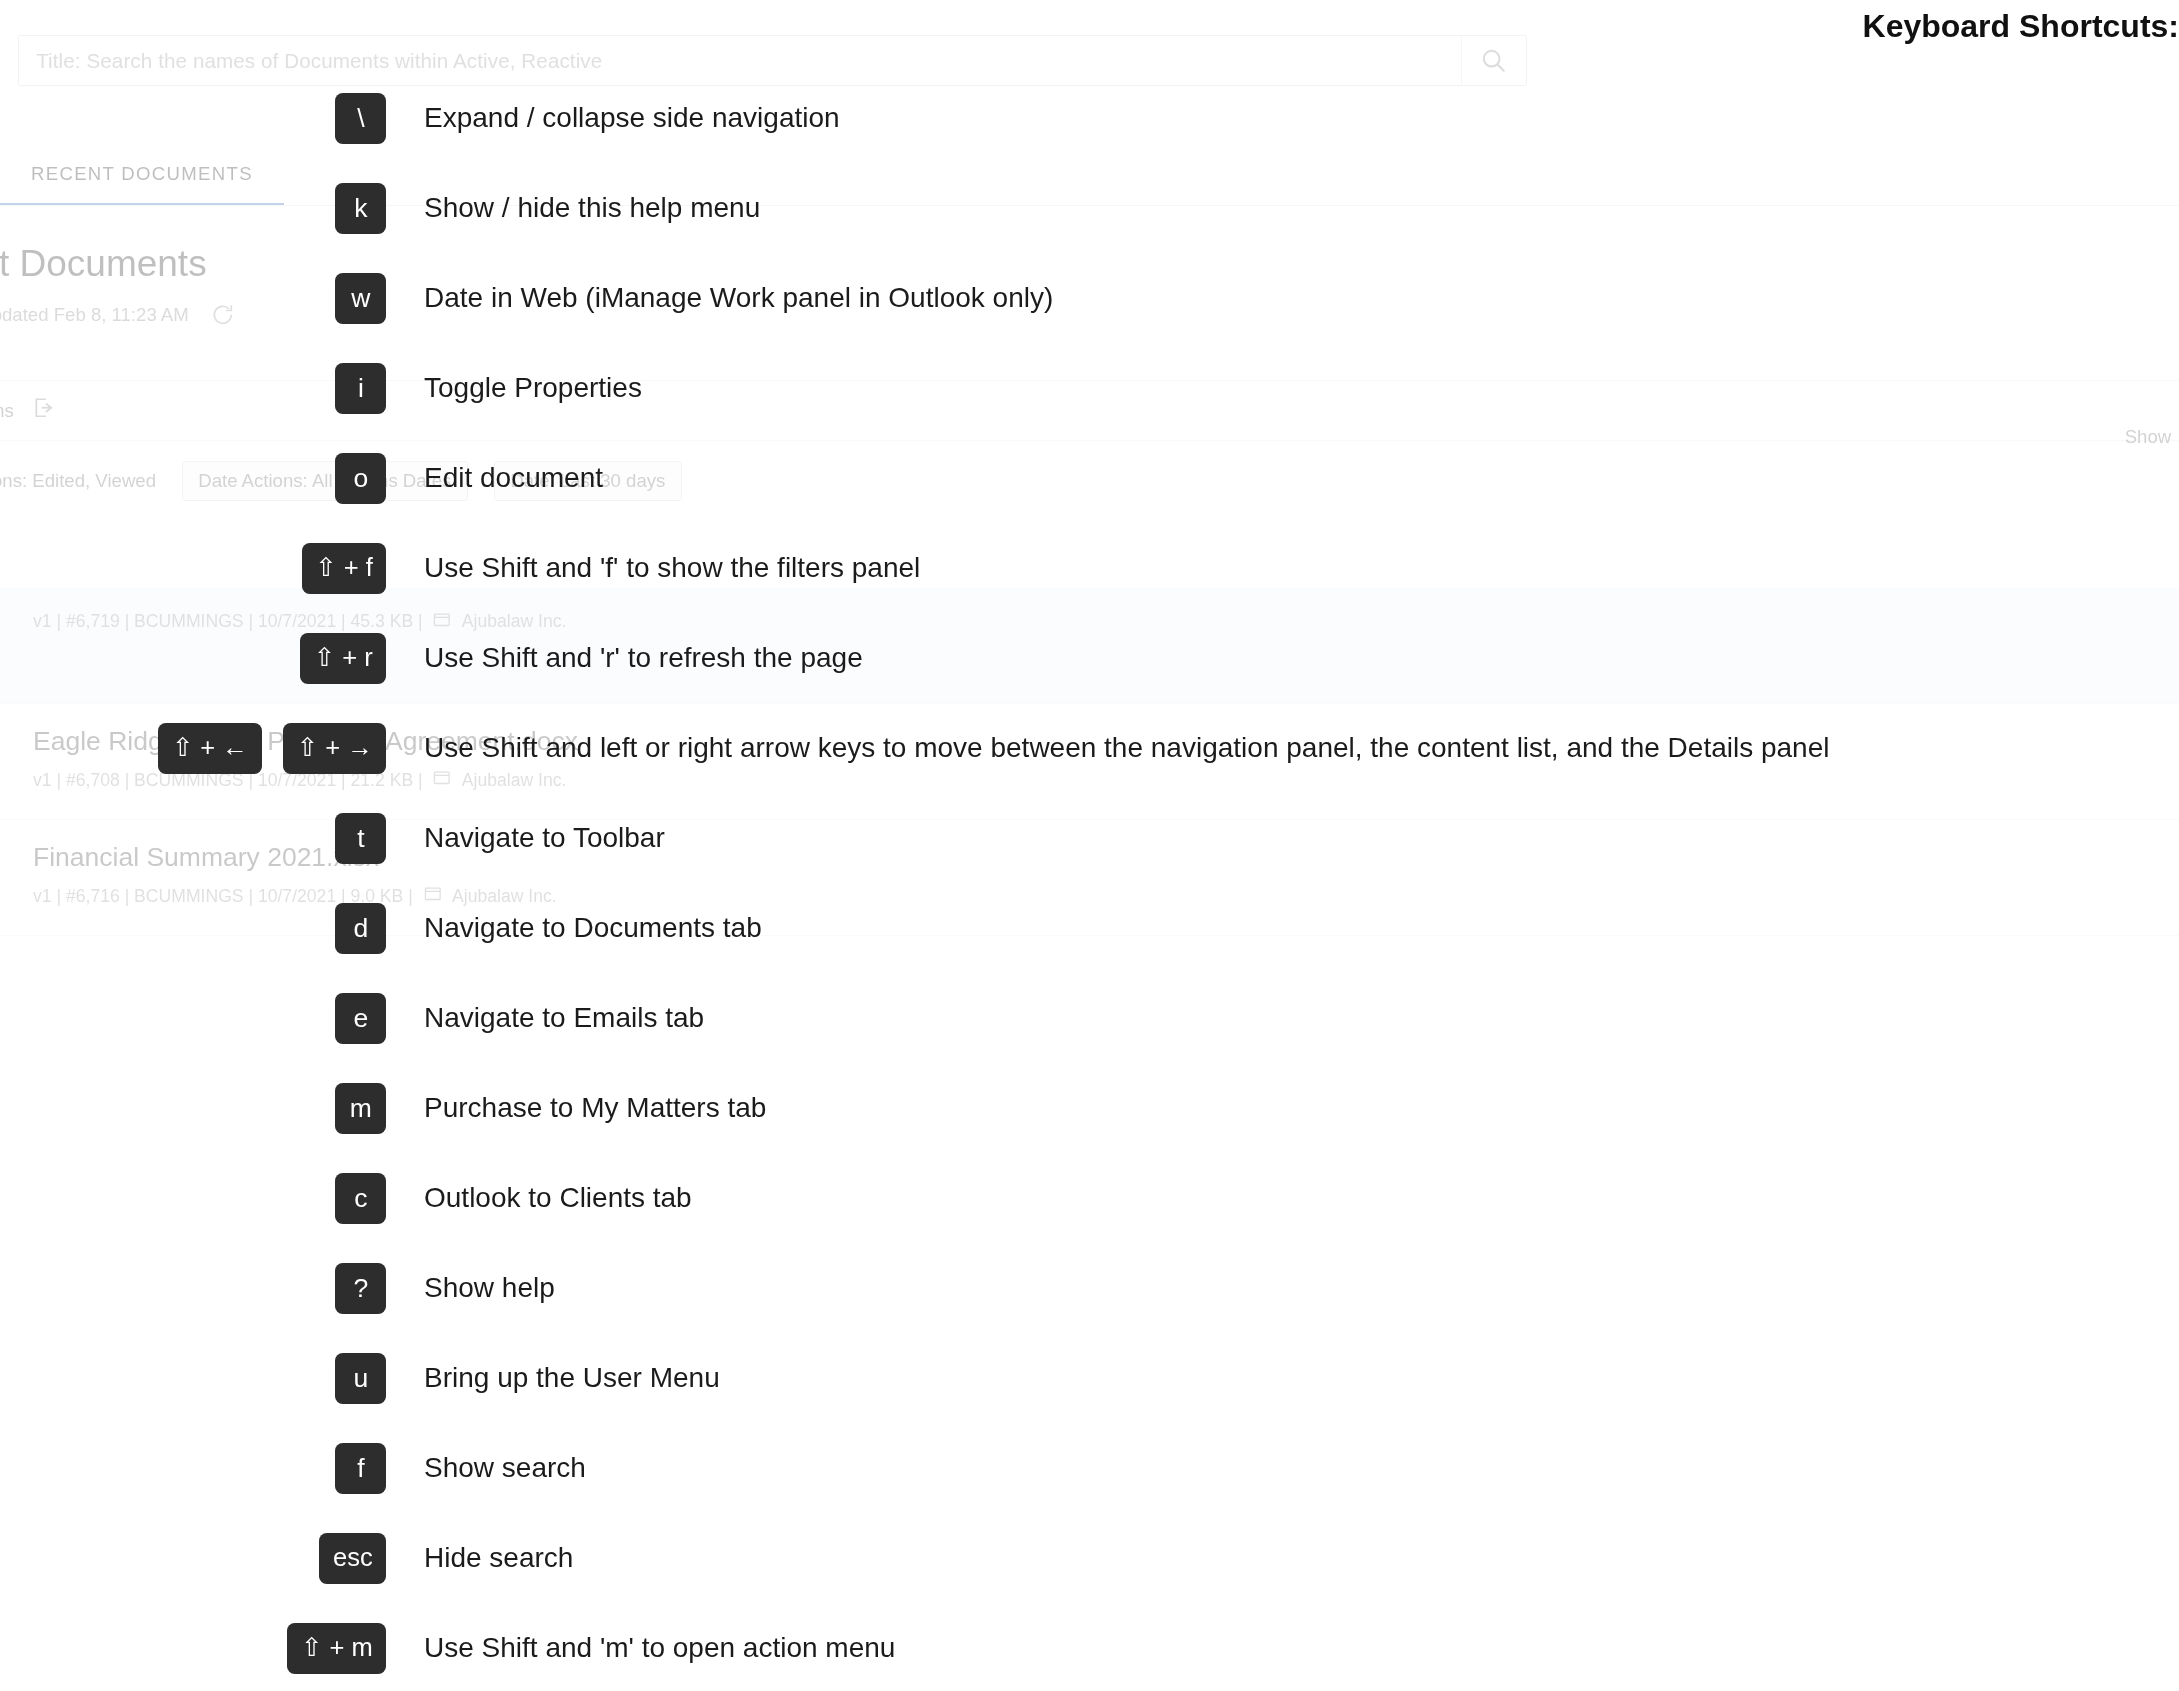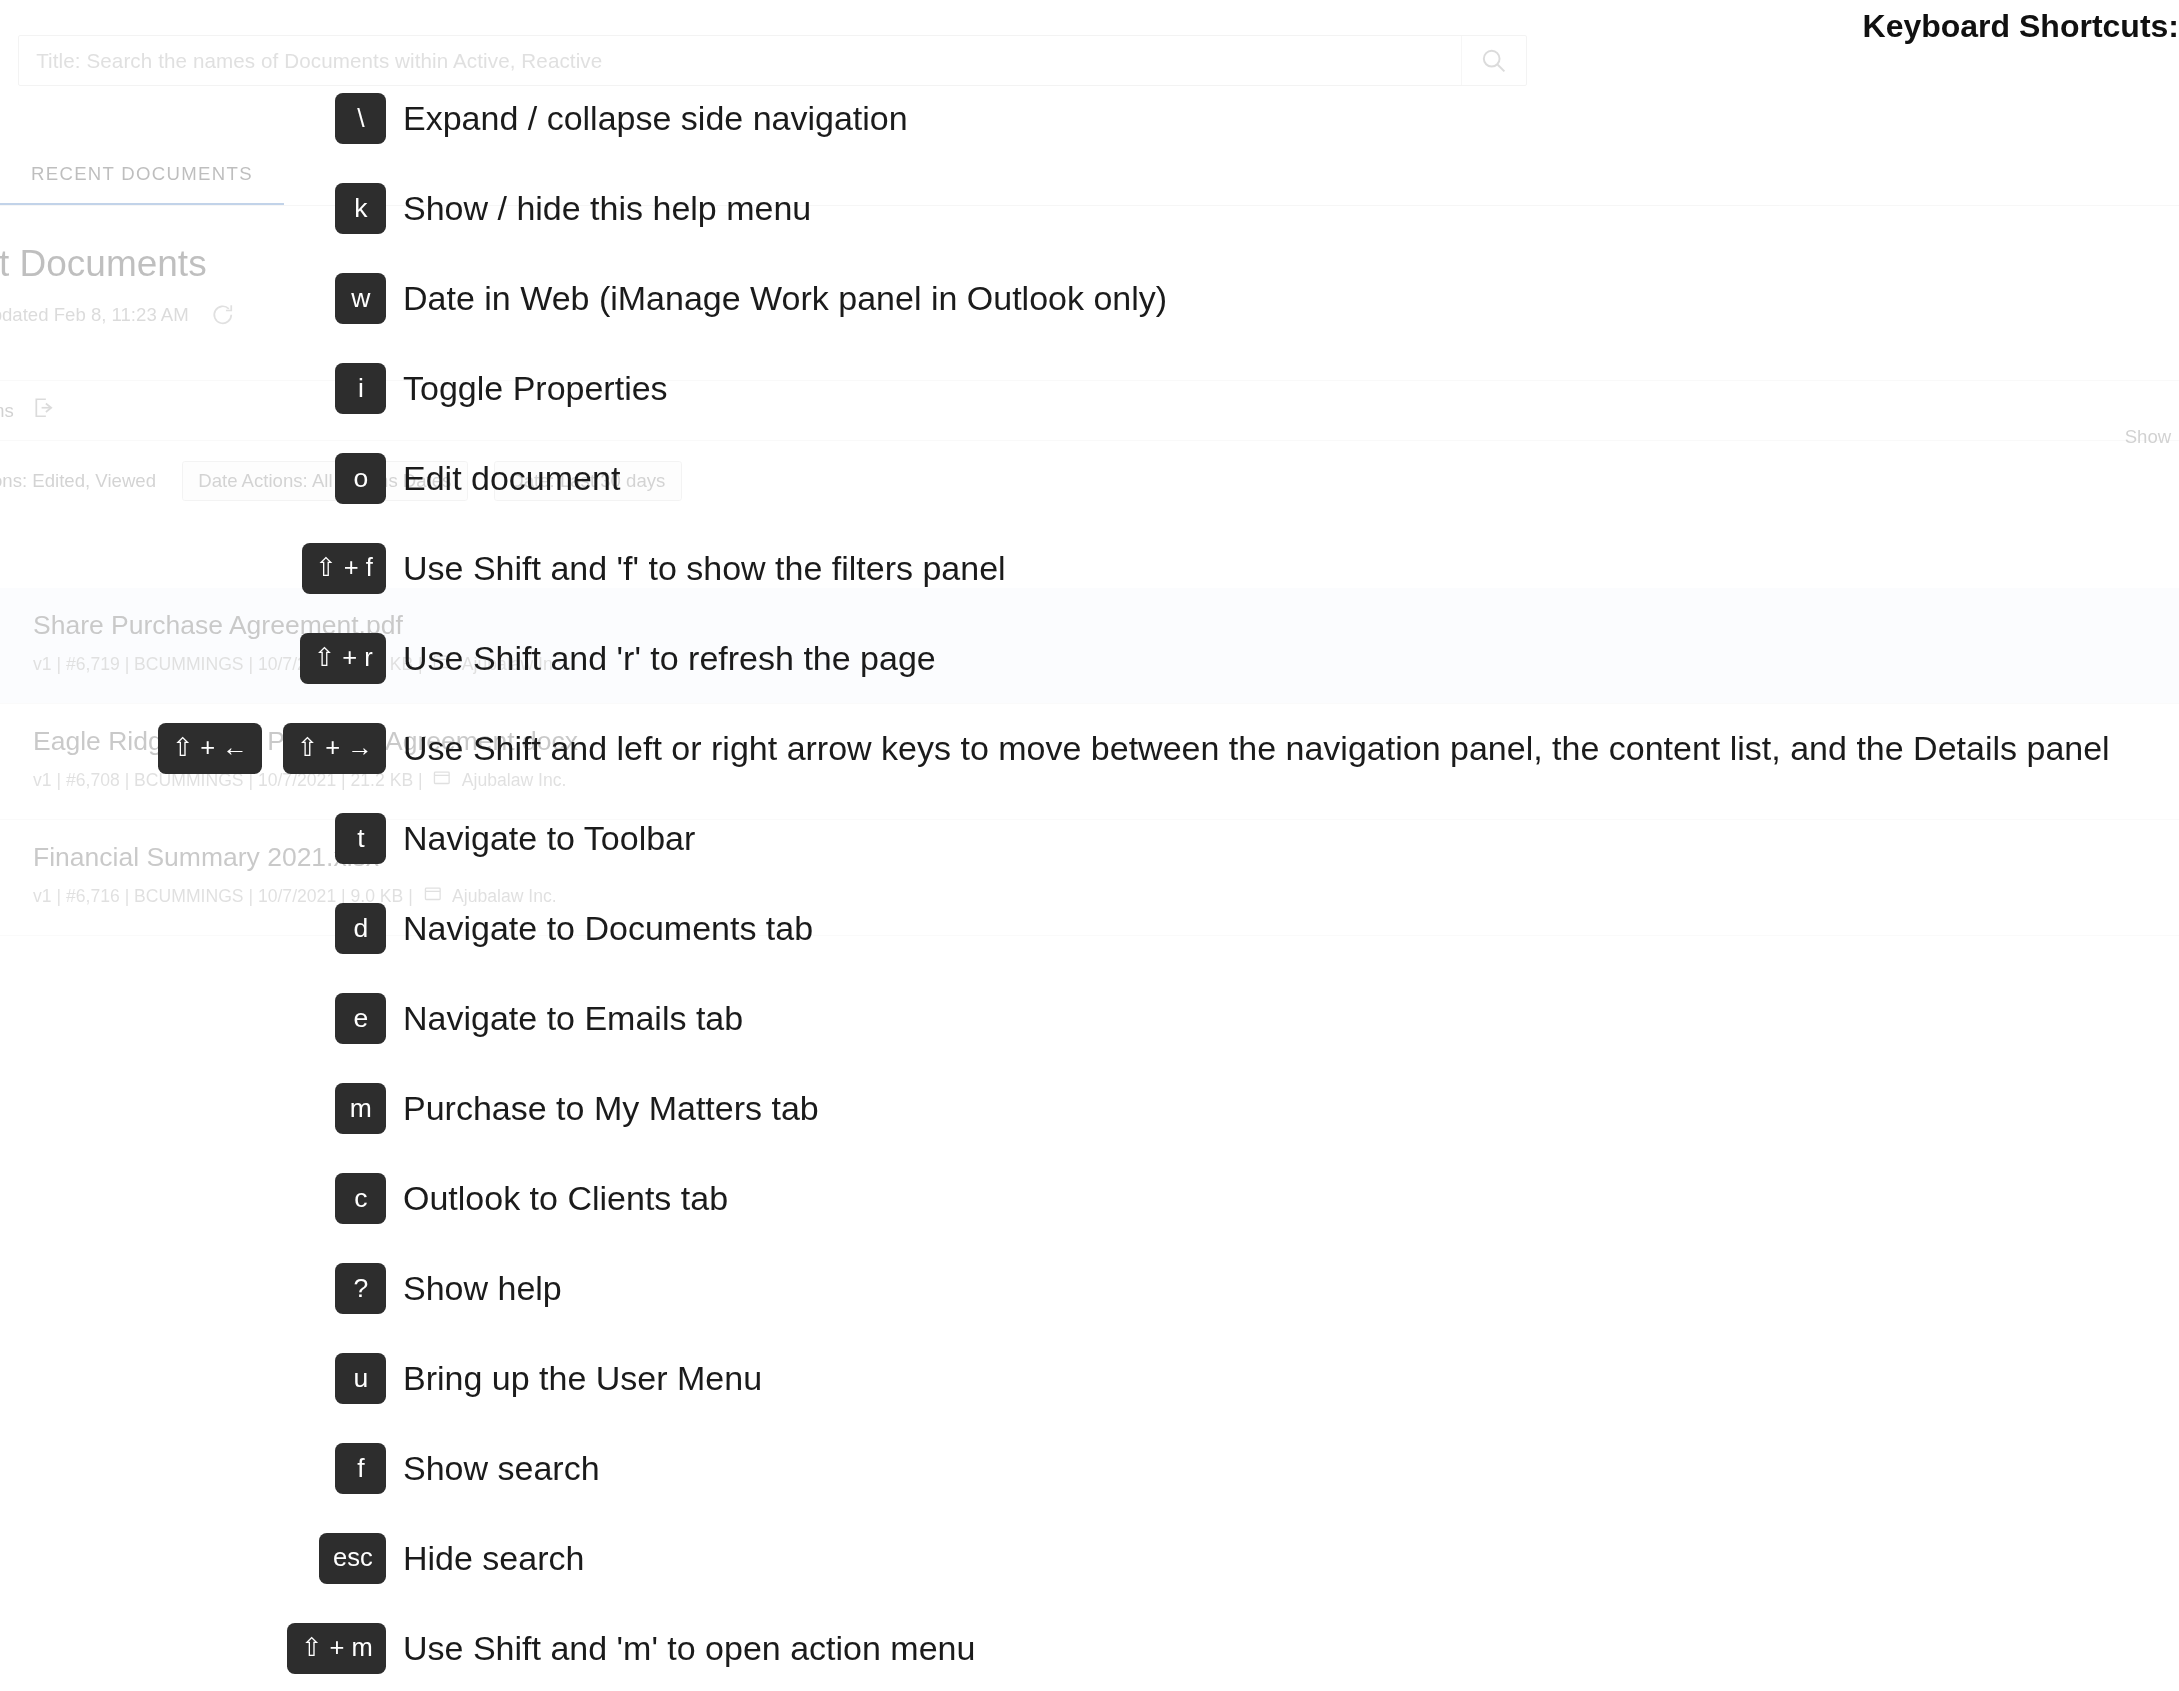--- a/index.html
+++ b/index.html
@@ -186,22 +186,22 @@
     justify-content: center;
     min-width: 51px;
     height: 51px;
     padding: 0 13.7px;
     line-height: 1;
     white-space: nowrap;
   }
   .key.wide { font-size: 25.5px; }
   .shortcut-desc {
     position: absolute;
-    left: 403px;
-    font-size: 34px;
+    left: 424px;
+    font-size: 28px;
     color: #1b1b1b;
     white-space: nowrap;
   }
 </style>
 </head>
 <body>
 
 <div id="app-background">
 
   <div class="search-bar-row">
@@ -243,21 +243,20 @@
   <div class="toolbar-right">Show</div>
 
   <div class="filters-row">
     <span class="filter-plain">Actions: Edited, Viewed</span>
     <span class="filter-chip">Date Actions: All Actions Dates</span>
     <span class="filter-chip">Date: Last 30 days</span>
   </div>
 
   <div class="doc-list">
     <div class="doc-row selected">
-      <div class="doc-title">Share Purchase Agreement.pdf</div>
       <div class="doc-meta">
         <span>v1 | #6,719 | BCUMMINGS | 10/7/2021 | 45.3 KB |</span>
         <span class="org-icon">
           <svg width="19.6" height="19.6" viewBox="0 0 24 24" fill="none" stroke="#9b9b9b" stroke-width="1.6">
             <rect x="3" y="5" width="18" height="14" rx="1"></rect>
             <line x1="3" y1="9" x2="21" y2="9"></line>
           </svg>
         </span>
         <span>Ajubalaw Inc.</span>
       </div>

